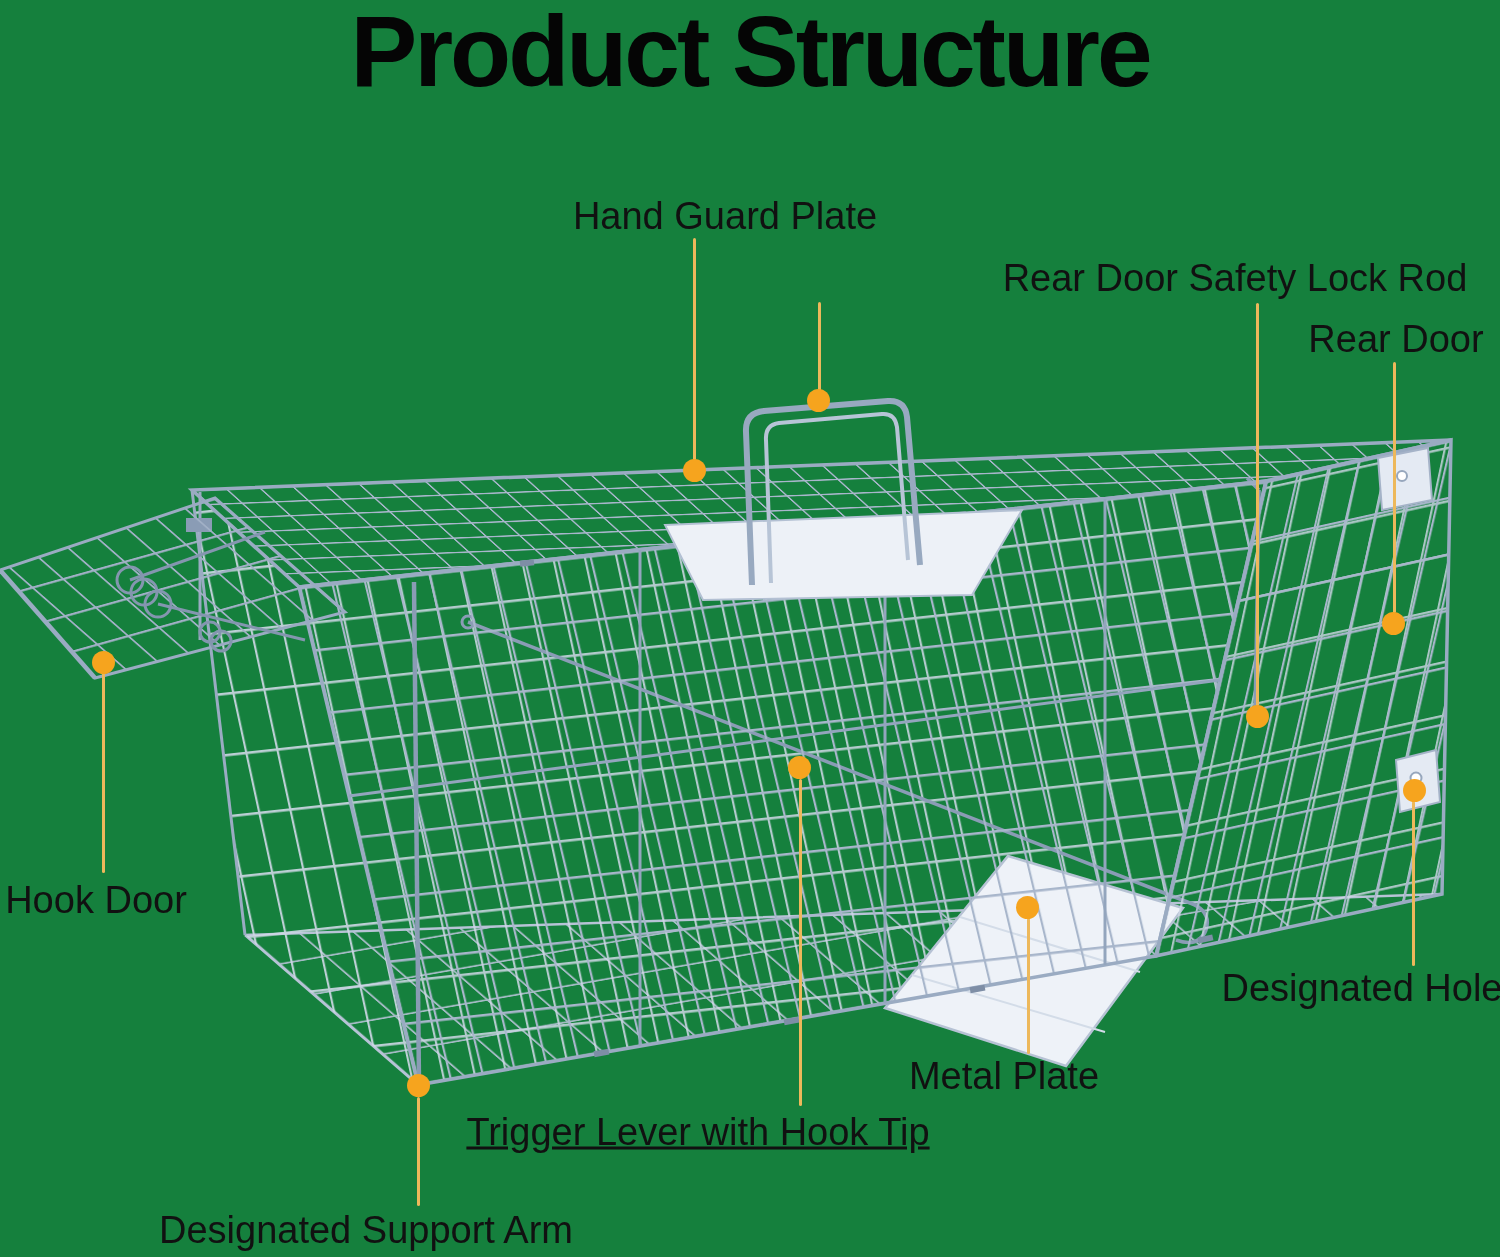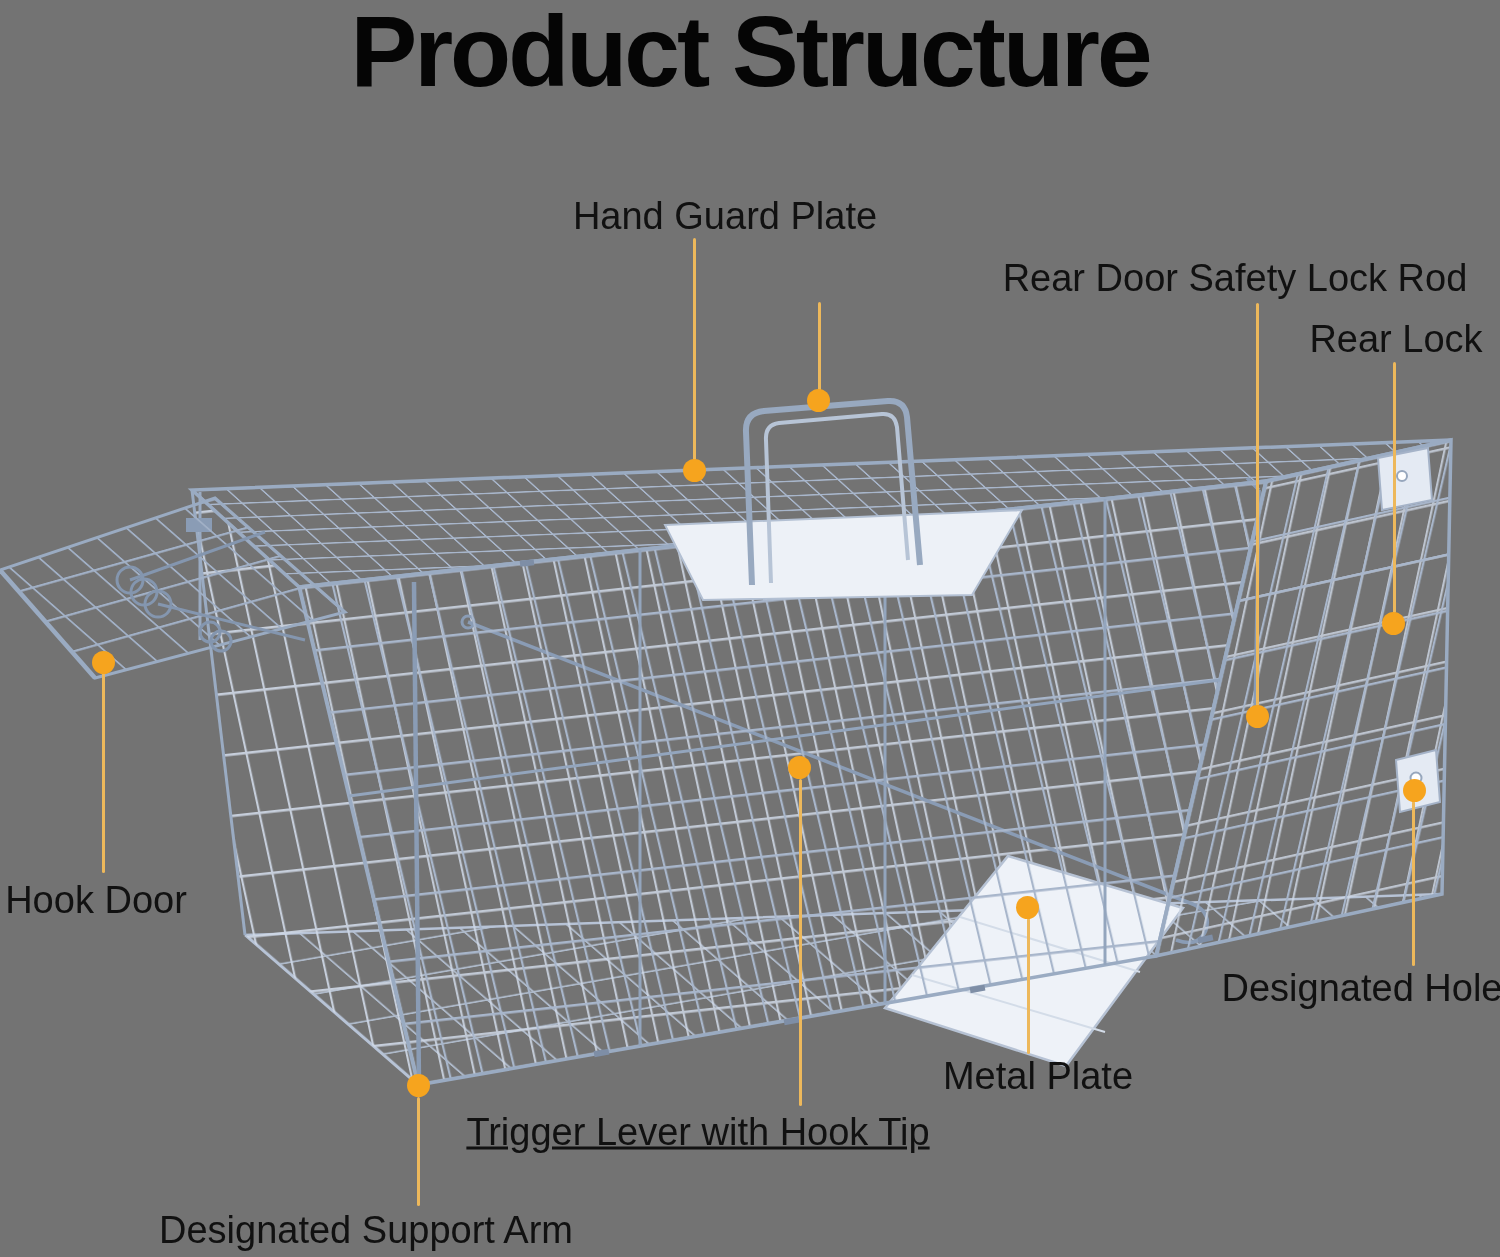--- a/index.html
+++ b/index.html
@@ -5,21 +5,21 @@
   :root{
     --dot:#F6A41E;
     --leader:#EDB85B;
     --label:#111111;
     --title:#050505;
   }
   html,body{margin:0;padding:0;background:#ffffff;}
   #stage{
     position:relative;
     width:1500px;height:1257px;
-    background:#737373;
+    background:#15803d;
     overflow:hidden;
     font-family:"Liberation Sans","DejaVu Sans",sans-serif;
   }
   .page-title{
     position:absolute;top:-6px;left:0;width:100%;
     text-align:center;
     font-size:100px;
     font-weight:800;
     letter-spacing:-3px;
     color:var(--title);
@@ -180,30 +180,30 @@
       <div class="leader" style="left: 692.5px; top: 238px; height: 222px;"></div>
       <div class="dot" style="left: 682.5px; top: 458.5px;"></div>
       <div class="part-label" style="left: 725px; top: 216px;">Hand Guard Plate</div>
       <div class="leader" style="left: 817.5px; top: 302px; height: 90px;"></div>
       <div class="dot" style="left: 806.5px; top: 388.5px;"></div>
       <div class="leader" style="left: 1255.5px; top: 303px; height: 403px;"></div>
       <div class="dot" style="left: 1245.5px; top: 704.5px;"></div>
       <div class="part-label" style="left: 1235px; top: 278px;">Rear Door Safety Lock Rod</div>
       <div class="leader" style="left: 1392.5px; top: 362px; height: 251px;"></div>
       <div class="dot" style="left: 1381.5px; top: 611.5px;"></div>
-      <div class="part-label" style="left: 1396px; top: 339px;">Rear Lock</div>
+      <div class="part-label" style="left: 1396px; top: 339px;">Rear Door</div>
       <div class="leader" style="left: 101.5px; top: 672px; height: 201px;"></div>
       <div class="dot" style="left: 91.5px; top: 650.5px;"></div>
       <div class="part-label" style="left: 96px; top: 900px;">Hook Door</div>
       <div class="leader" style="left: 1411.5px; top: 801px; height: 165px;"></div>
       <div class="dot" style="left: 1402.5px; top: 778.5px;"></div>
       <div class="part-label" style="left: 1362px; top: 988px;">Designated Hole</div>
       <div class="leader" style="left: 1026.5px; top: 918px; height: 136px;"></div>
       <div class="dot" style="left: 1015.5px; top: 895.5px;"></div>
-      <div class="part-label" style="left: 1038px; top: 1076px;">Metal Plate</div>
+      <div class="part-label" style="left: 1004px; top: 1076px;">Metal Plate</div>
       <div class="leader" style="left: 798.5px; top: 779px; height: 327px;"></div>
       <div class="dot" style="left: 787.5px; top: 755.5px;"></div>
       <div class="part-label" style="left: 698px; top: 1132px; text-decoration: underline;">Trigger Lever with Hook Tip</div>
       <div class="leader" style="left: 416.5px; top: 1097px; height: 109px;"></div>
       <div class="dot" style="left: 406.5px; top: 1073.5px;"></div>
       <div class="part-label" style="left: 366px; top: 1230px;">Designated Support Arm</div>
     </div>
 
 </div>
 

